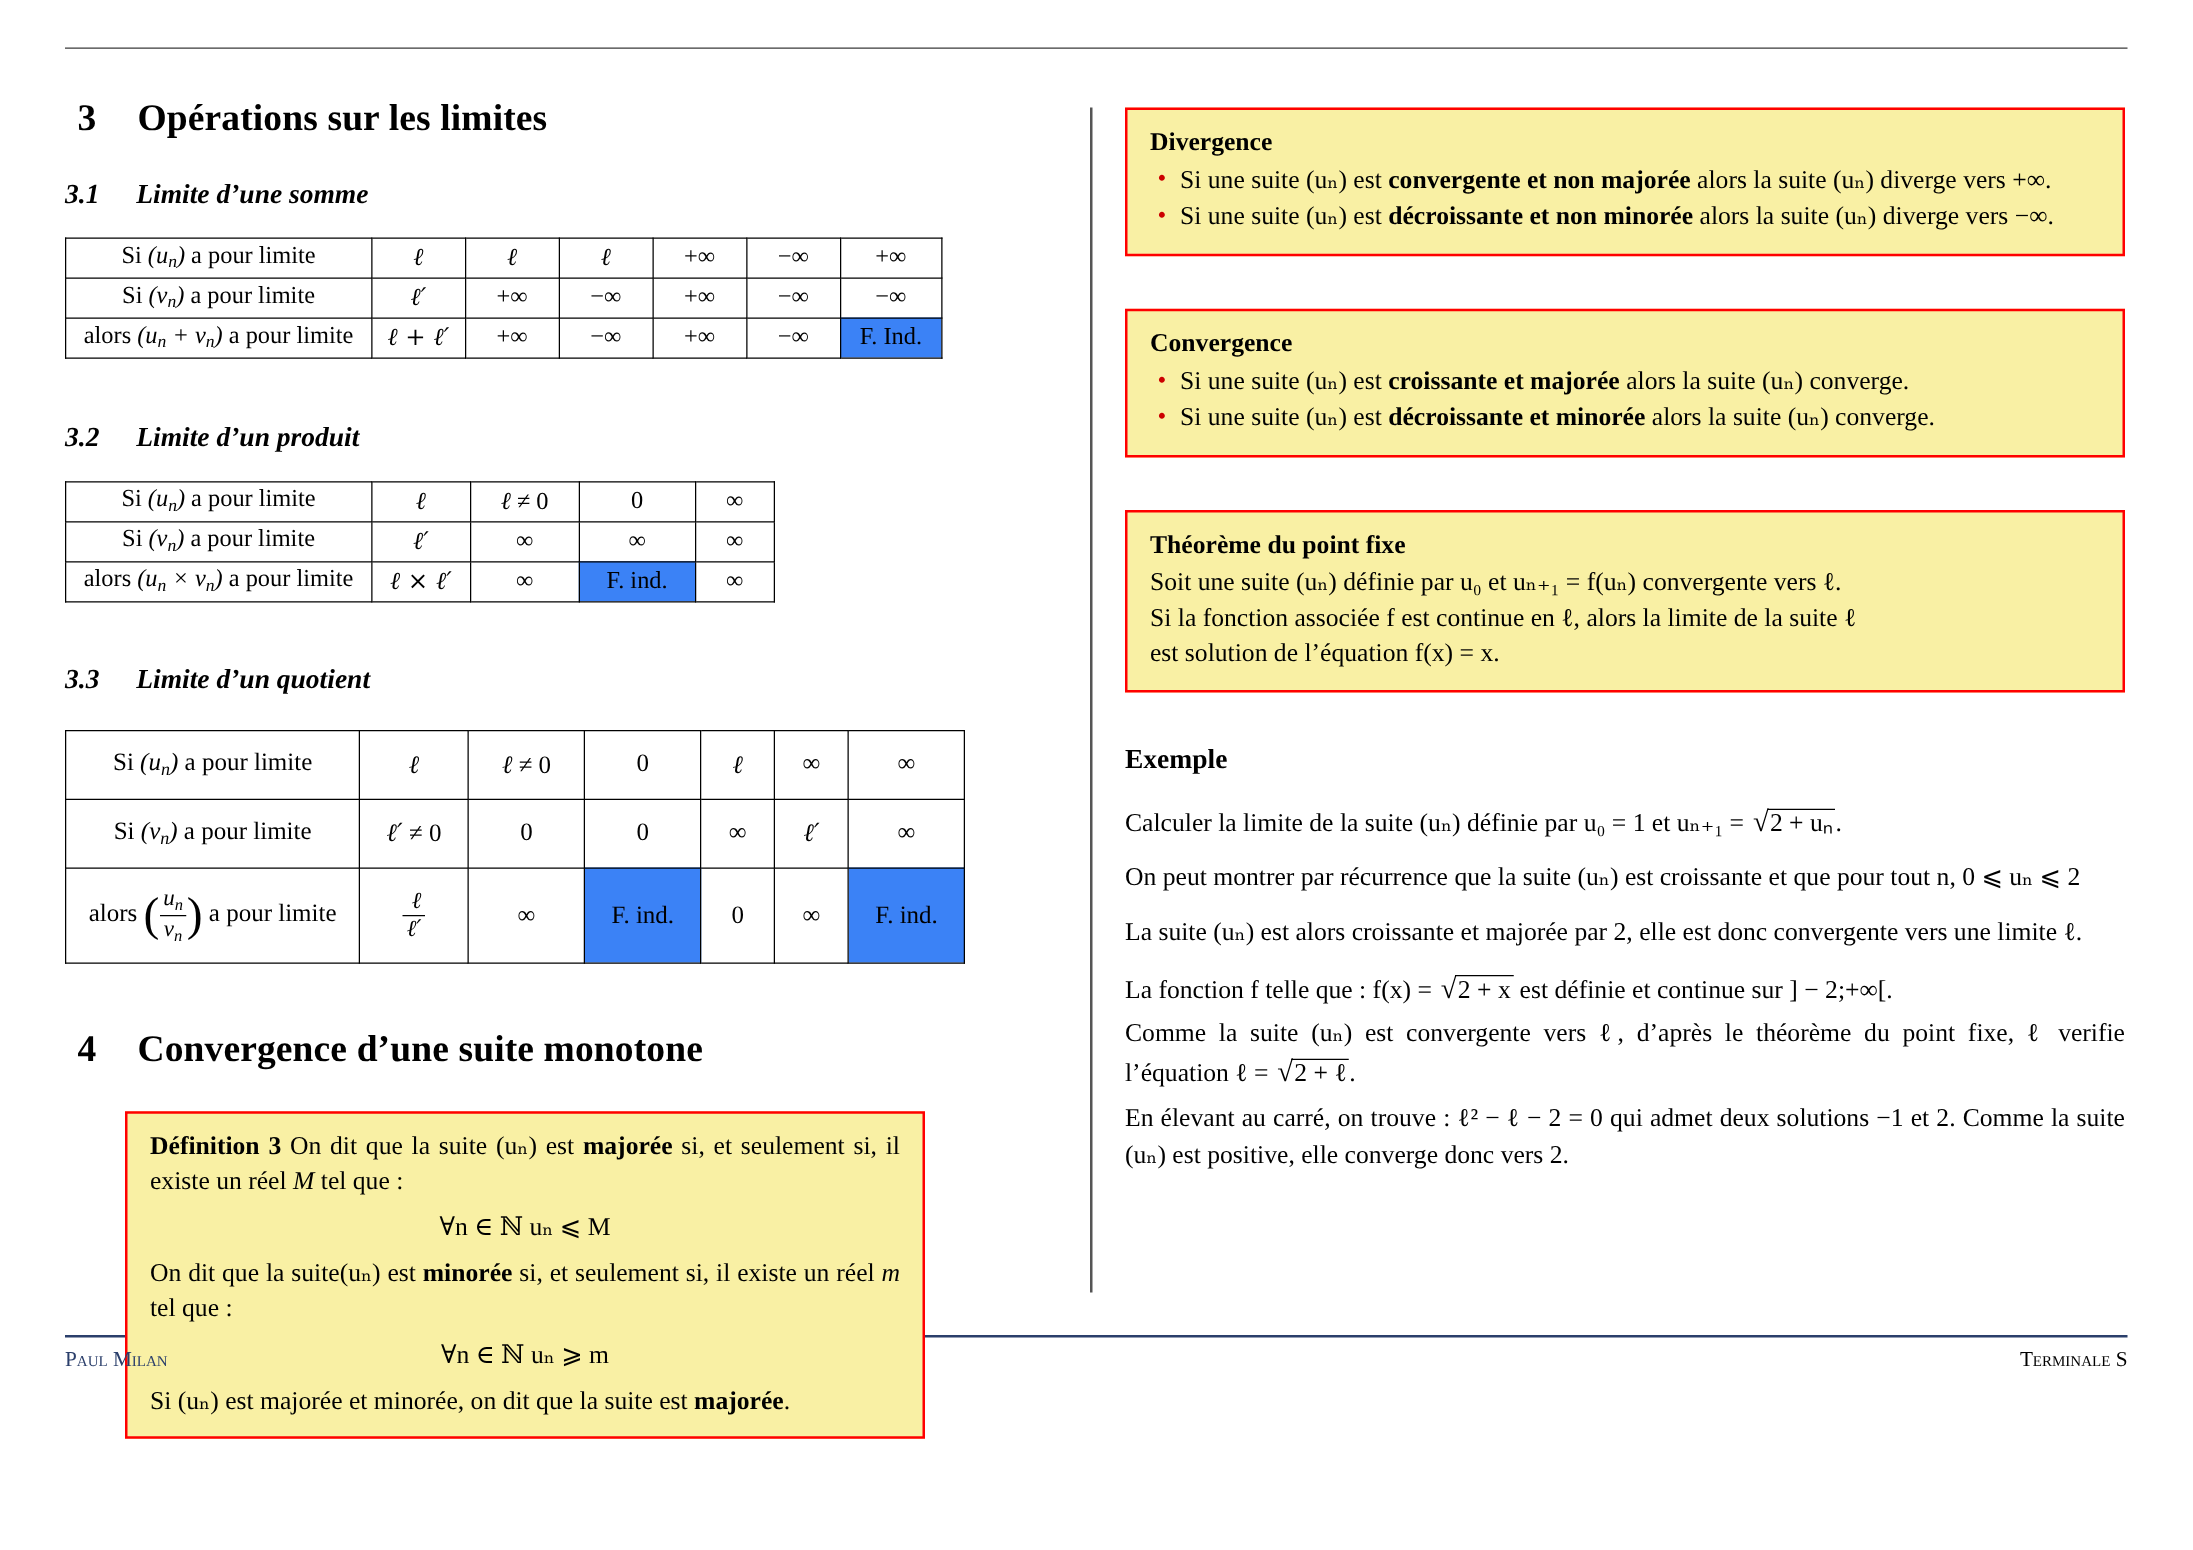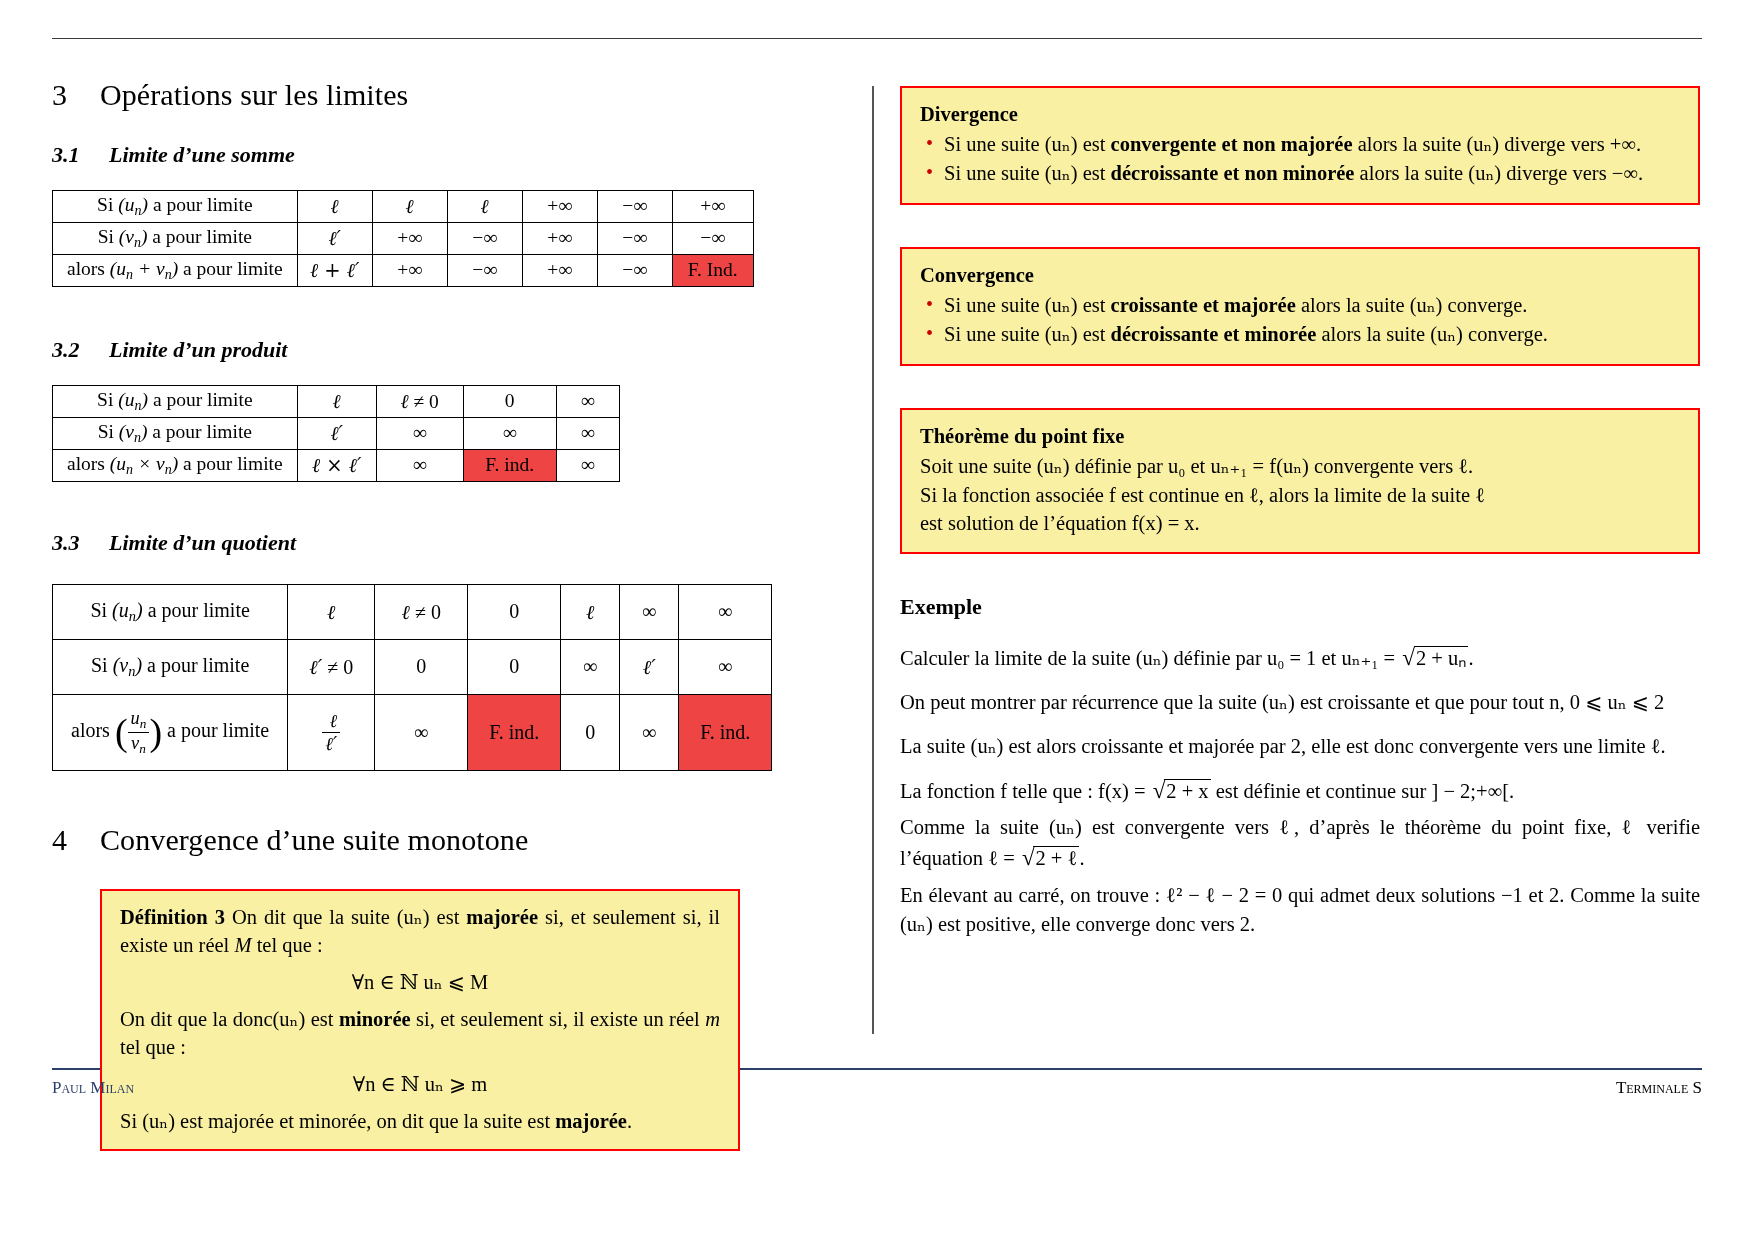--- a/index.html
+++ b/index.html
@@ -40,22 +40,22 @@
     left: 52px; top: 78px; width: 790px;
   }
   .right-col {
     position: absolute;
     left: 900px; top: 86px; width: 800px;
   }
 
   
   h1.sec {
     font-size: 30px;
-    font-weight: normal;
-    margin: 0 0 0 0;
+    font-weight: bold;
+    margin: 0 0 0 10px;
     letter-spacing: 0.1px;
   }
   h1.sec .num { display:inline-block; width: 48px; }
   h2.sub {
     font-size: 22px;
     font-weight: bold;
     margin: 0;
   }
   h2.sub .num { display:inline-block; width: 57px; }
   h3.plain {
@@ -78,21 +78,21 @@
     border: 1px solid #000000;
     text-align: center;
     padding: 3px 9px;
     white-space: nowrap;
   }
   table.limtab td.lbl {
     text-align: center;
     padding: 3px 14px;
   }
   td.find {
-    background: #ef4444;
+    background: #3b82f6;
     margin-left: 20px;
   }
 
   table.quotient {
     border-collapse: collapse;
     font-size: 20px;
   }
   table.quotient td {
     border: 1px solid #000000;
     text-align: center;
@@ -322,21 +322,21 @@
     </h1>
 
     <div style="height:32px"></div>
 
     <div class="ybox" style="margin-left:48px; width:640px;">
       <div style="text-align:justify">
         <b>Définition 3</b><span> On dit que la suite (uₙ) est </span><b>majorée</b><span> si, et seulement si, il existe un réel <i>M</i> tel que :</span>
       </div>
       <span class="ctr">∀n ∈ ℕ    uₙ ⩽ M</span>
       <div style="text-align:justify">
-        <span>On dit que la donc(uₙ) est </span><b>minorée</b><span> si, et seulement si, il existe un réel <i>m</i> tel que :</span>
+        <span>On dit que la suite(uₙ) est </span><b>minorée</b><span> si, et seulement si, il existe un réel <i>m</i> tel que :</span>
       </div>
       <span class="ctr">∀n ∈ ℕ    uₙ ⩾ m</span>
       <div>
         <span>Si (uₙ) est majorée et minorée, on dit que la suite est </span><b>majorée</b><span>.</span>
       </div>
     </div>
 
   </div>
 
   <div class="right-col">

